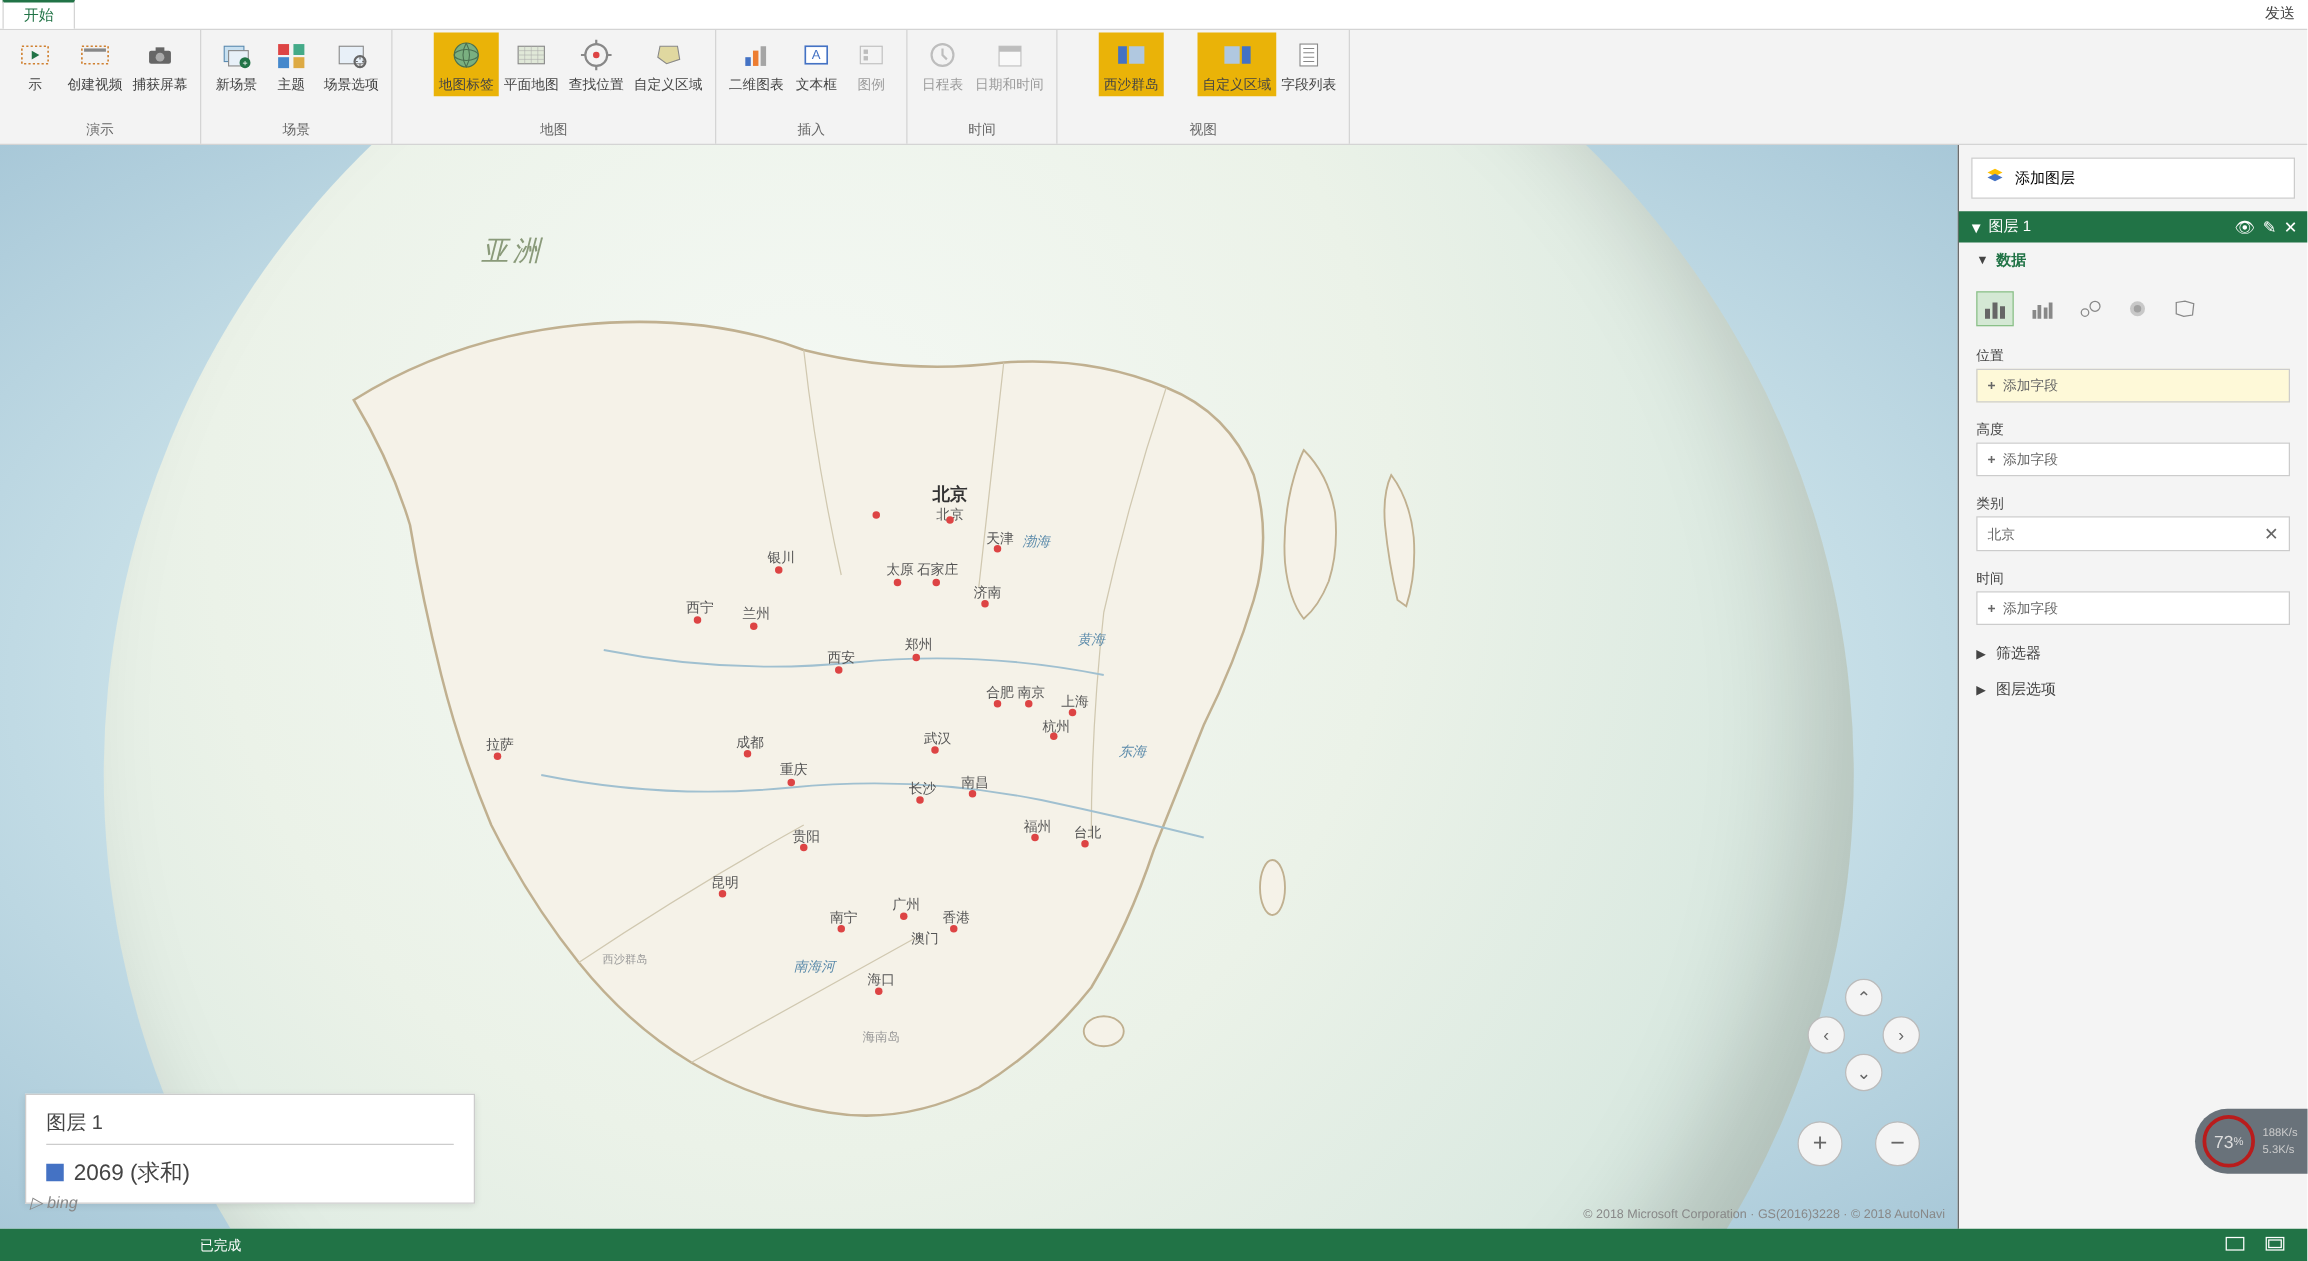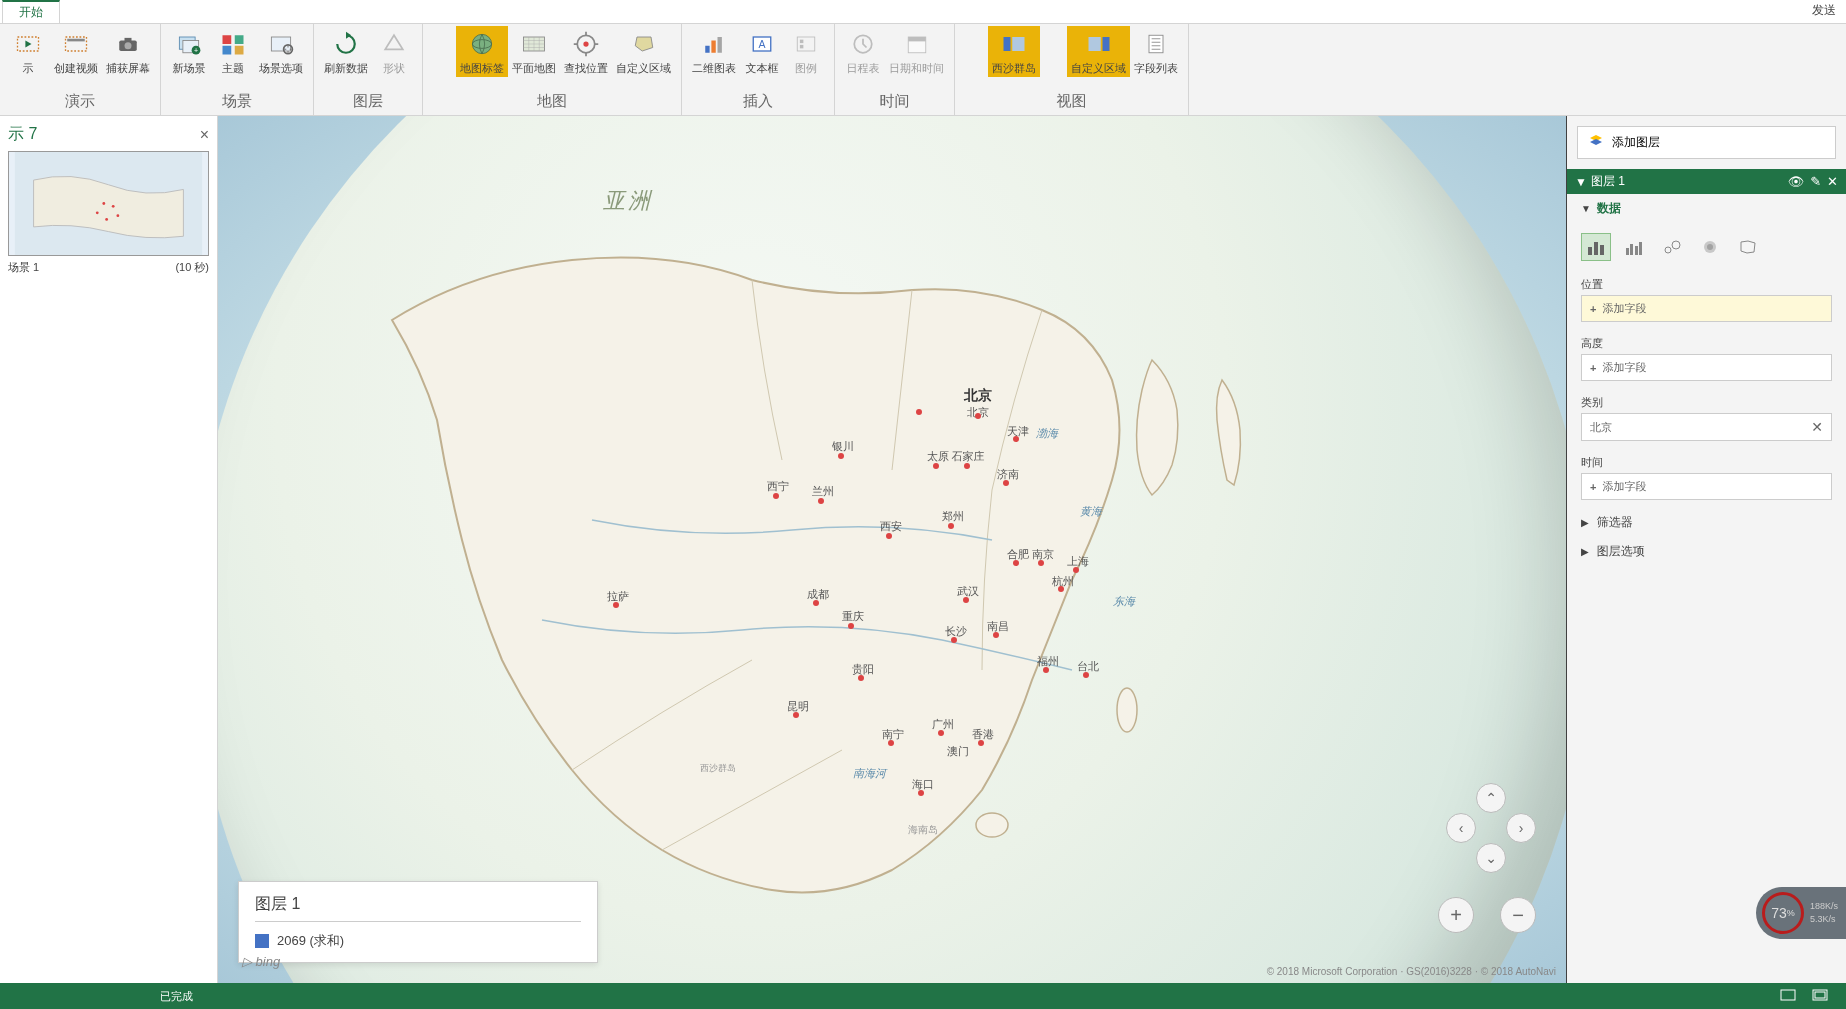--- a/index.html
+++ b/index.html
@@ -13,21 +13,21 @@
     .tab-right { padding: 2px 10px; font-size: 12px; color: #444; }
     
     
     .ribbon { height: 92px; background: #f3f3f3; border-bottom: 1px solid #d4d4d4; display: flex; }
     .ribbon-group { border-right: 1px solid #d4d4d4; padding: 2px 6px; display: flex; flex-direction: column; }
     .ribbon-items { display: flex; flex: 1; align-items: flex-start; }
     .ribbon-item { display: flex; flex-direction: column; align-items: center; padding: 2px 4px; cursor: pointer; min-width: 44px; }
     .ribbon-item.active { background: #eab308; margin-left: 27px; }
     .ribbon-icon { width: 32px; height: 32px; display: flex; align-items: center; justify-content: center; margin-bottom: 2px; }
     .ribbon-label { font-size: 11px; text-align: center; color: #444; line-height: 1.2; white-space: nowrap; }
-    .ribbon-group-label { font-size: 15px; text-align: center; color: #666; padding: 2px 0; }
+    .ribbon-group-label { font-size: 11px; text-align: center; color: #666; padding: 2px 0; }
     
     
     .main-area { position: absolute; top: 116px; left: 0; right: 0; bottom: 26px; display: flex; }
     
     
     .scene-panel { width: 218px; background: #fff; border-right: 1px solid #d4d4d4; padding: 8px; }
     .scene-header { display: flex; justify-content: space-between; align-items: center; margin-bottom: 6px; }
     .scene-title { font-size: 16px; color: #217346; }
     .scene-close { font-size: 16px; color: #666; cursor: pointer; }
     .scene-thumb { border: 1px solid #999; background: #e8f0f8; height: 105px; position: relative; margin-bottom: 4px; }
@@ -40,21 +40,21 @@
     .map-land { position: absolute; width: 100%; height: 100%; }
     .map-label { position: absolute; font-size: 11px; color: #555; white-space: nowrap; transform: translate(-50%, -50%); }
     .map-label.asia { font-size: 22px; color: #8a9a7a; font-style: italic; letter-spacing: 3px; }
     .map-label.beijing-big { font-size: 14px; font-weight: bold; color: #333; }
     .map-dot { position: absolute; width: 6px; height: 6px; background: #d44; border-radius: 50%; transform: translate(-50%, -50%); }
     .map-sea-label { position: absolute; font-size: 11px; color: #5a8aaa; font-style: italic; }
     
     
     .legend-box { position: absolute; bottom: 20px; left: 20px; width: 360px; background: #fff; border: 1px solid #ccc; padding: 12px 16px; box-shadow: 0 2px 6px rgba(0,0,0,0.1); }
     .legend-title { font-size: 16px; color: #444; border-bottom: 1px solid #ccc; padding-bottom: 6px; margin-bottom: 10px; }
-    .legend-item { display: flex; align-items: center; font-size: 13px; color: #444; }
+    .legend-item { display: flex; align-items: center; font-size: 18px; color: #444; }
     .legend-swatch { width: 14px; height: 14px; background: #4472c4; margin-right: 8px; }
     
     
     .map-nav { position: absolute; bottom: 110px; right: 30px; width: 90px; height: 90px; }
     .nav-btn { position: absolute; width: 30px; height: 30px; border-radius: 50%; background: #f4f4f4; border: 1px solid #bbb; display: flex; align-items: center; justify-content: center; cursor: pointer; font-size: 14px; color: #666; }
     .nav-up { left: 30px; top: 0; }
     .nav-down { left: 30px; bottom: 0; }
     .nav-left { left: 0; top: 30px; }
     .nav-right { right: 0; top: 30px; }
     .map-zoom { position: absolute; bottom: 50px; right: 30px; display: flex; gap: 26px; }
@@ -173,42 +173,20 @@
               <circle cx="24" cy="22" r="5" fill="none" stroke="#666" stroke-width="2"></circle>
               <path d="M24 18 L24 20 M24 24 L24 26 M20 22 L22 22 M26 22 L28 22" stroke="#666"></path>
             </svg>
           </div>
         <div class="ribbon-label">场景选项</div>
       </div>
     </div>
     <div class="ribbon-group-label">场景</div>
   </div>
 
-  <div class="ribbon-group">
-    <div class="ribbon-items">
-      <div class="ribbon-item">
-        <div class="ribbon-icon">
-            <svg class="svg-icon" viewBox="0 0 32 32">
-              <path d="M16 6 A10 10 0 1 1 6 16" fill="none" stroke="#217346" stroke-width="2.5"></path>
-              <polygon points="16,2 16,10 22,6" fill="#217346"></polygon>
-            </svg>
-          </div>
-        <div class="ribbon-label">刷新数据</div>
-      </div>
-      <div class="ribbon-item" style="opacity:0.5">
-        <div class="ribbon-icon">
-            <svg class="svg-icon" viewBox="0 0 32 32">
-              <polygon points="16,6 26,22 6,22" fill="none" stroke="#888" stroke-width="2"></polygon>
-            </svg>
-          </div>
-        <div class="ribbon-label">形状</div>
-      </div>
-    </div>
-    <div class="ribbon-group-label">图层</div>
-  </div>
 
   <div class="ribbon-group">
     <div class="ribbon-items">
       <div class="ribbon-item active">
         <div class="ribbon-icon">
             <svg class="svg-icon" viewBox="0 0 32 32">
               <circle cx="16" cy="16" r="11" fill="#7ab080" stroke="#4a7050"></circle>
               <ellipse cx="16" cy="16" rx="11" ry="5" fill="none" stroke="#4a7050"></ellipse>
               <path d="M16 5 Q10 16 16 27 Q22 16 16 5" fill="none" stroke="#4a7050"></path>
             </svg>
@@ -334,41 +312,20 @@
           </div>
         <div class="ribbon-label">字段列表</div>
       </div>
     </div>
     <div class="ribbon-group-label">视图</div>
   </div>
 </div>
 
 <div class="main-area">
 
-  <div class="scene-panel">
-    <div class="scene-header">
-      <div class="scene-title">示 7</div>
-      <div class="scene-close">×</div>
-    </div>
-    <div class="scene-thumb">
-      <svg viewBox="0 0 200 110">
-          <rect width="200" height="110" fill="#dce8f0"></rect>
-          <path d="M20 30 Q60 20 100 35 Q140 50 180 40 L180 90 Q140 95 100 85 Q60 75 20 80 Z" fill="#f0ede0" stroke="#bbb"></path>
-          <circle cx="95" cy="55" r="1.5" fill="#d44"></circle>
-          <circle cx="105" cy="58" r="1.5" fill="#d44"></circle>
-          <circle cx="88" cy="65" r="1.5" fill="#d44"></circle>
-          <circle cx="110" cy="68" r="1.5" fill="#d44"></circle>
-          <circle cx="98" cy="72" r="1.5" fill="#d44"></circle>
-        </svg>
-    </div>
-    <div class="scene-info">
-      <span>场景 1</span>
-      <span>(10 秒)</span>
-    </div>
-  </div>
 
   <div class="map-area">
     <div class="map-globe">
       <svg class="map-land" viewBox="0 0 1400 1400">
 
         <path d="M200 400 Q280 350 380 340 Q480 330 560 360 Q640 380 720 370 Q790 365 850 390 Q900 410 920 460 Q935 510 920 560 Q905 610 880 660 Q860 710 840 760 Q820 820 790 870 Q750 920 700 950 Q640 980 580 970 Q520 960 470 930 Q420 900 380 850 Q340 800 310 740 Q285 680 270 620 Q255 560 245 500 Q230 450 200 400 Z" fill="#f5f2e8" stroke="#c0b090" stroke-width="2"></path>
 
         <path d="M960 440 Q980 460 985 490 Q988 520 980 545 Q972 565 960 575 Q948 560 945 530 Q943 500 950 470 Q955 450 960 440 Z" fill="#f5f2e8" stroke="#c0b090" stroke-width="1.5"></path>
 
         <path d="M1030 460 Q1045 480 1048 510 Q1050 540 1042 565 L1035 560 Q1028 530 1025 500 Q1023 475 1030 460 Z" fill="#f5f2e8" stroke="#c0b090" stroke-width="1.5"></path>

